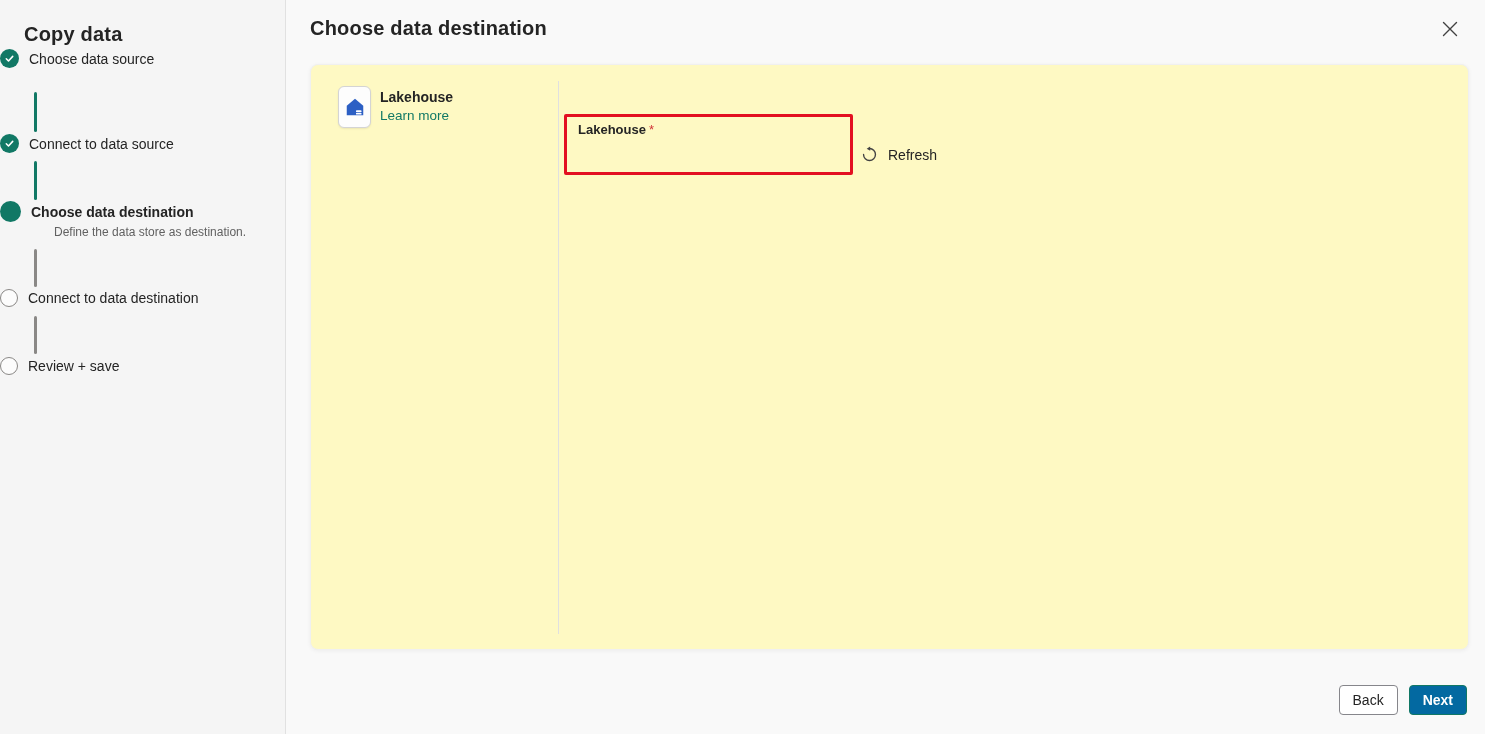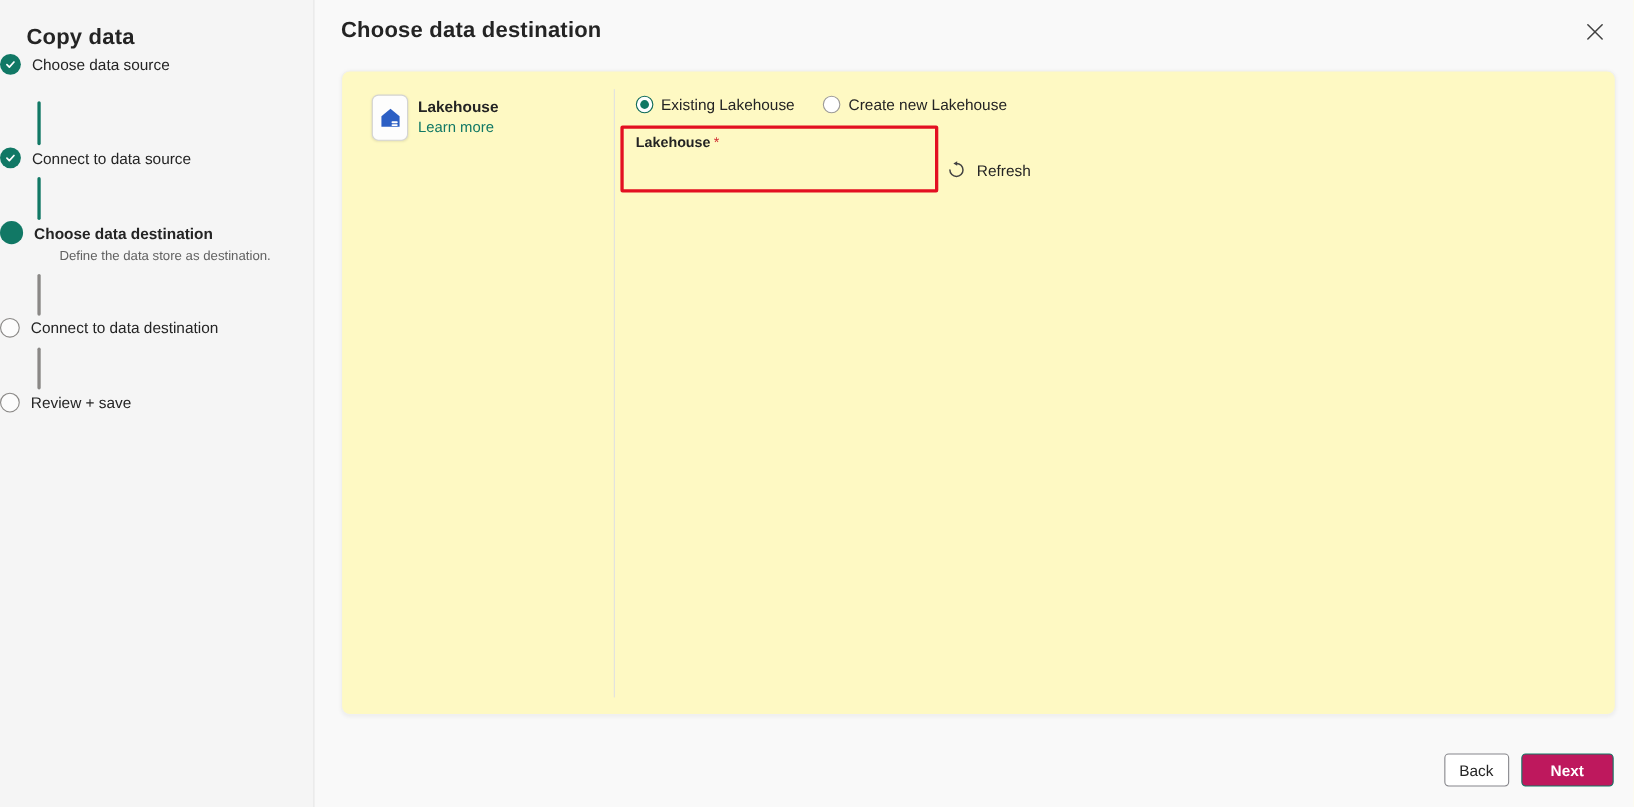--- a/index.html
+++ b/index.html
@@ -65,21 +65,21 @@
   .dd-chevron { flex:none; display:flex; align-items:center; }
 
   .refresh-btn { position:absolute; left:550px; top:76px; height:27px; display:flex; align-items:center;
                  gap:10px; cursor:pointer; background:transparent; border:none; }
   .refresh-label { font-size:14px; color:#242424; }
 
   
   .footer-btns { position:absolute; right:18px; top:685px; display:flex; gap:11px; }
   .btn { font-family:inherit; font-size:14px; border-radius:4px; cursor:pointer; height:30px; display:flex; align-items:center; }
   .btn-back { background:#ffffff; color:#242424; border:1px solid #86868b; padding:0 13px; }
-  .btn-next { background:#be185d; color:#ffffff; border:1px solid #117865; padding:0 26px; font-weight:600; }
+  .btn-next { background:#0369a1; color:#ffffff; border:1px solid #117865; padding:0 13px; font-weight:600; }
 </style>
 </head>
 <body>
 
 <div class="frame">
 
   <div class="sidebar">
     <div class="sidebar-title">Copy data</div>
 
     <div class="step" style="top:49px;">
@@ -137,30 +137,20 @@
           <polygon points="12,3 21,10.5 21,21 3,21 3,10.5" fill="#2c5fc4"></polygon>
           <rect x="13" y="15.6" width="6.2" height="1.9" rx="0.95" fill="#ffffff"></rect>
           <rect x="13" y="18.4" width="6.2" height="1.9" rx="0.95" fill="#ffffff"></rect>
         </svg>
       </div>
       <div class="dest-name">Lakehouse</div>
       <a class="dest-link">Learn more</a>
 
       <div class="v-divider"></div>
 
-      <div class="radio-row">
-        <div class="radio-opt">
-          <span class="radio-outer radio-sel"></span>
-          <span class="radio-label">Existing Lakehouse</span>
-        </div>
-        <div class="radio-opt">
-          <span class="radio-outer radio-unsel"></span>
-          <span class="radio-label">Create new Lakehouse</span>
-        </div>
-      </div>
 
       <div class="field-label">
         <span>Lakehouse</span><span class="req-star">*</span>
       </div>
 
 
       <div class="red-highlight"></div>
 
       <button class="refresh-btn">
         <span style="display:flex;">

